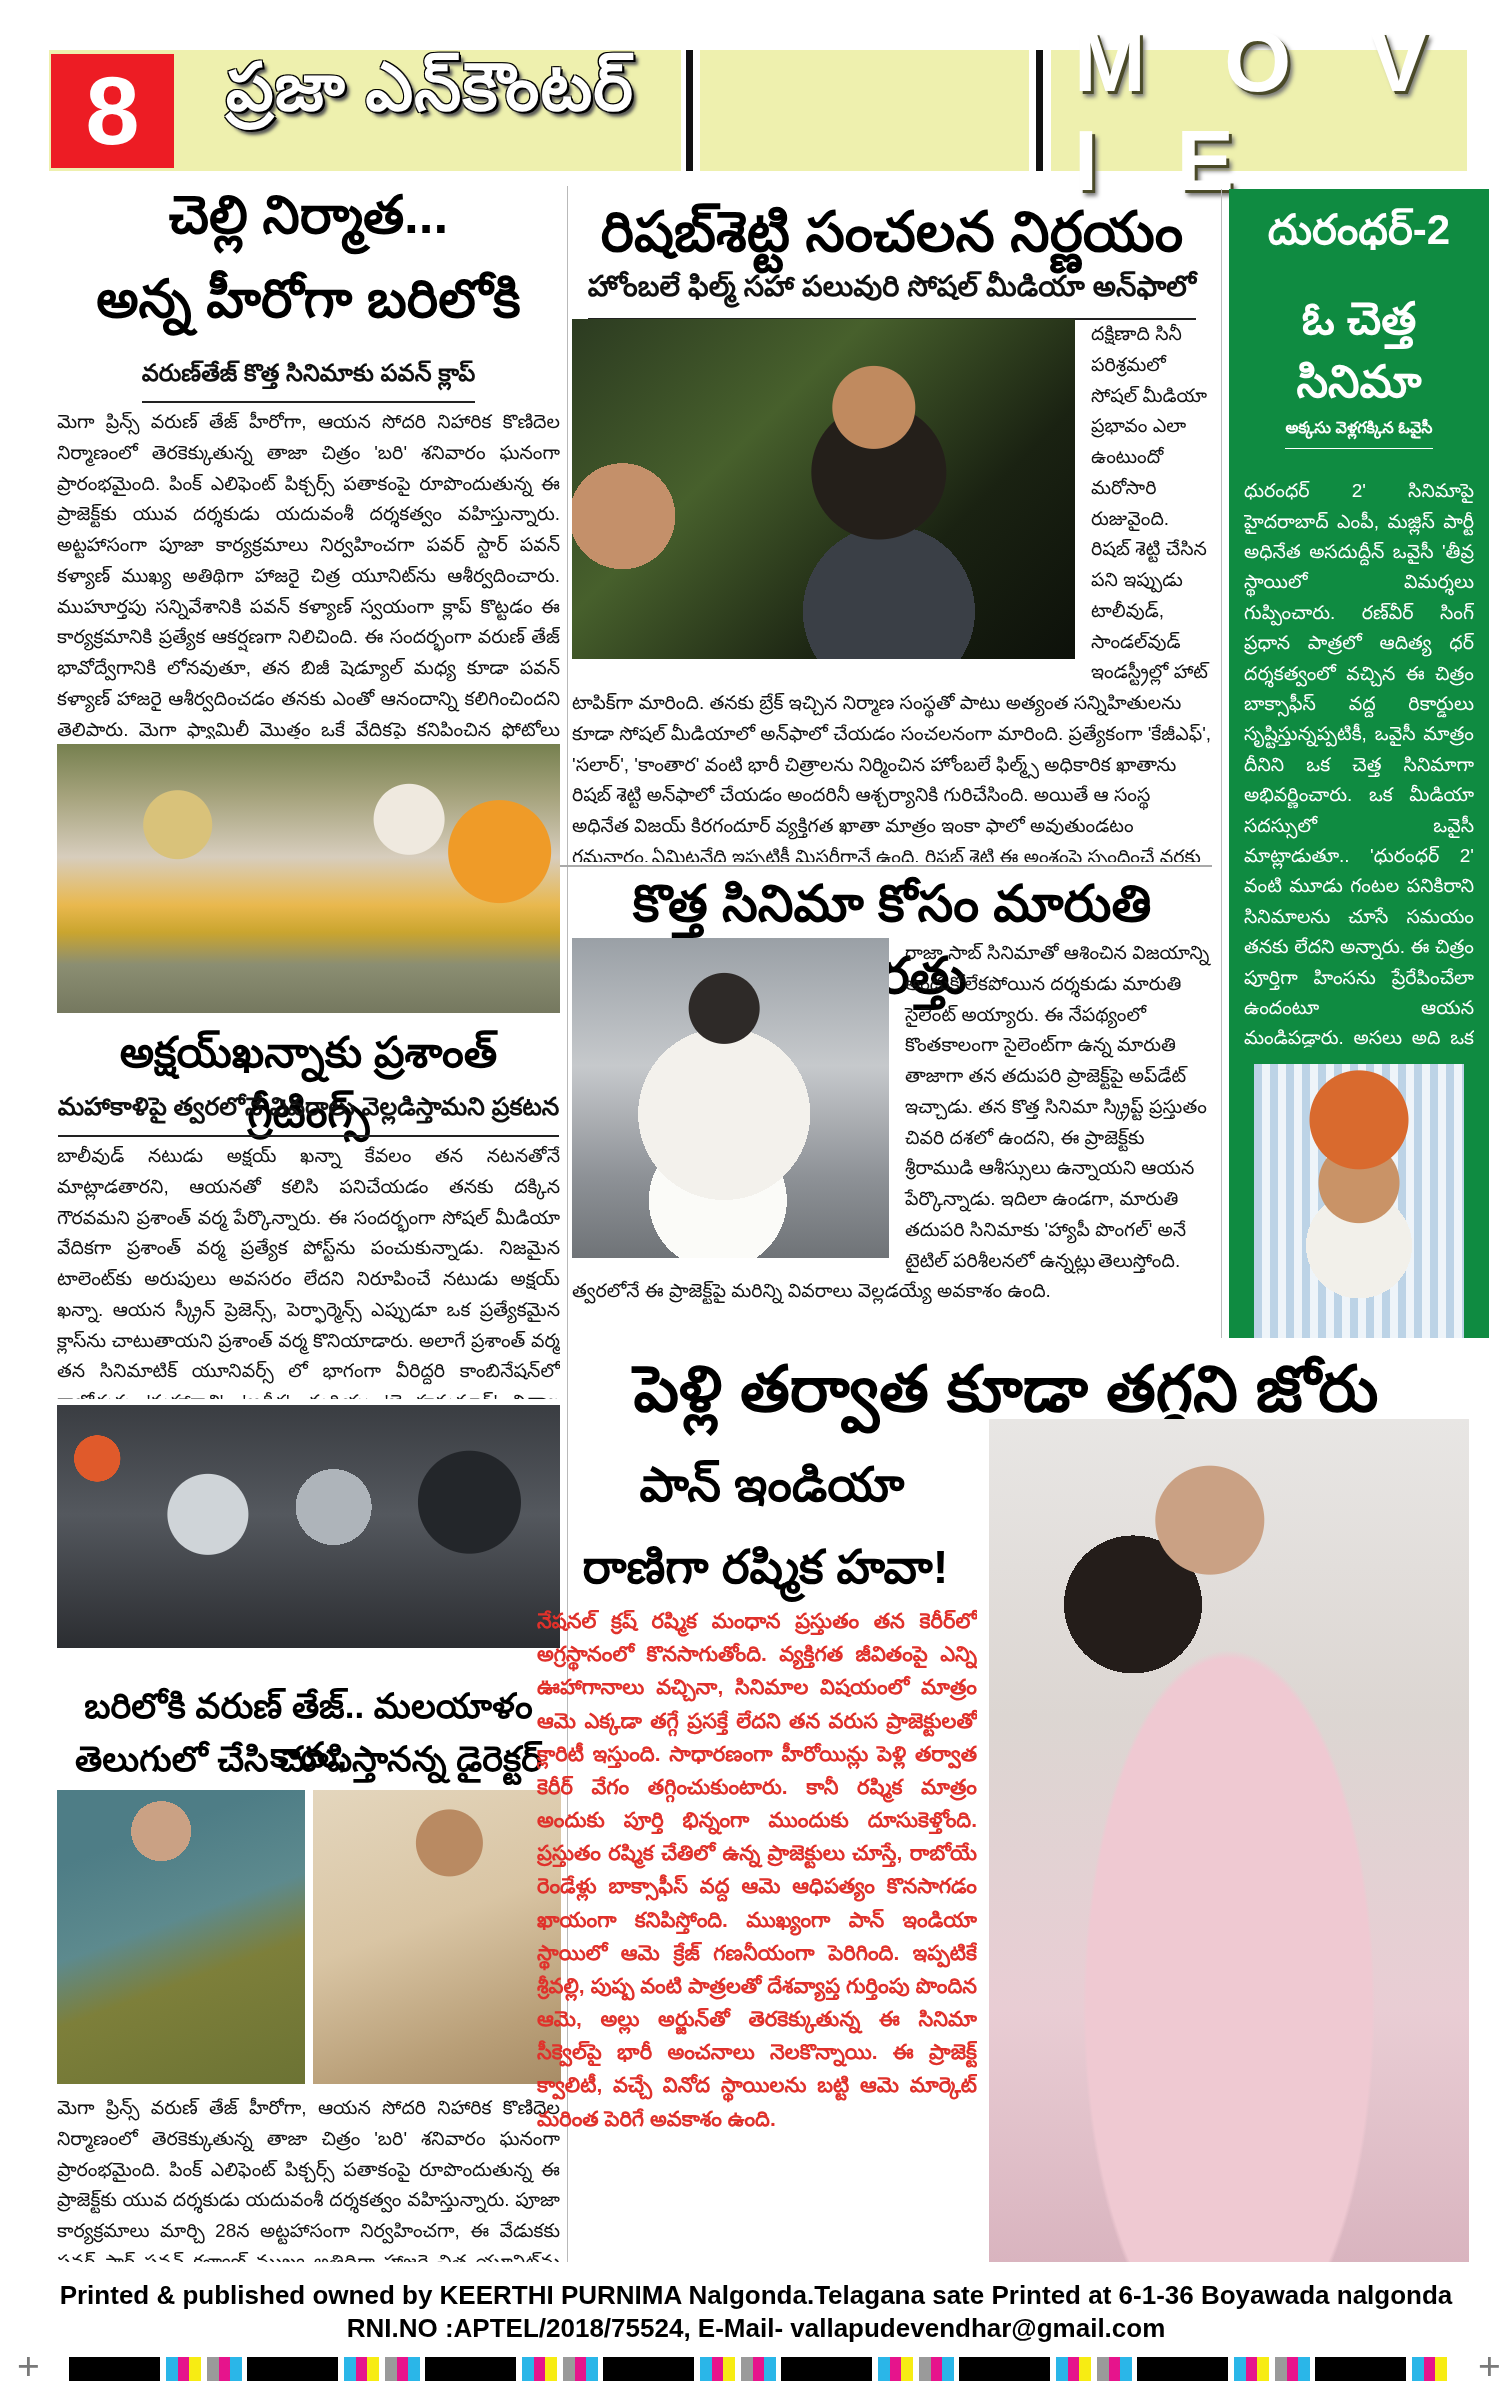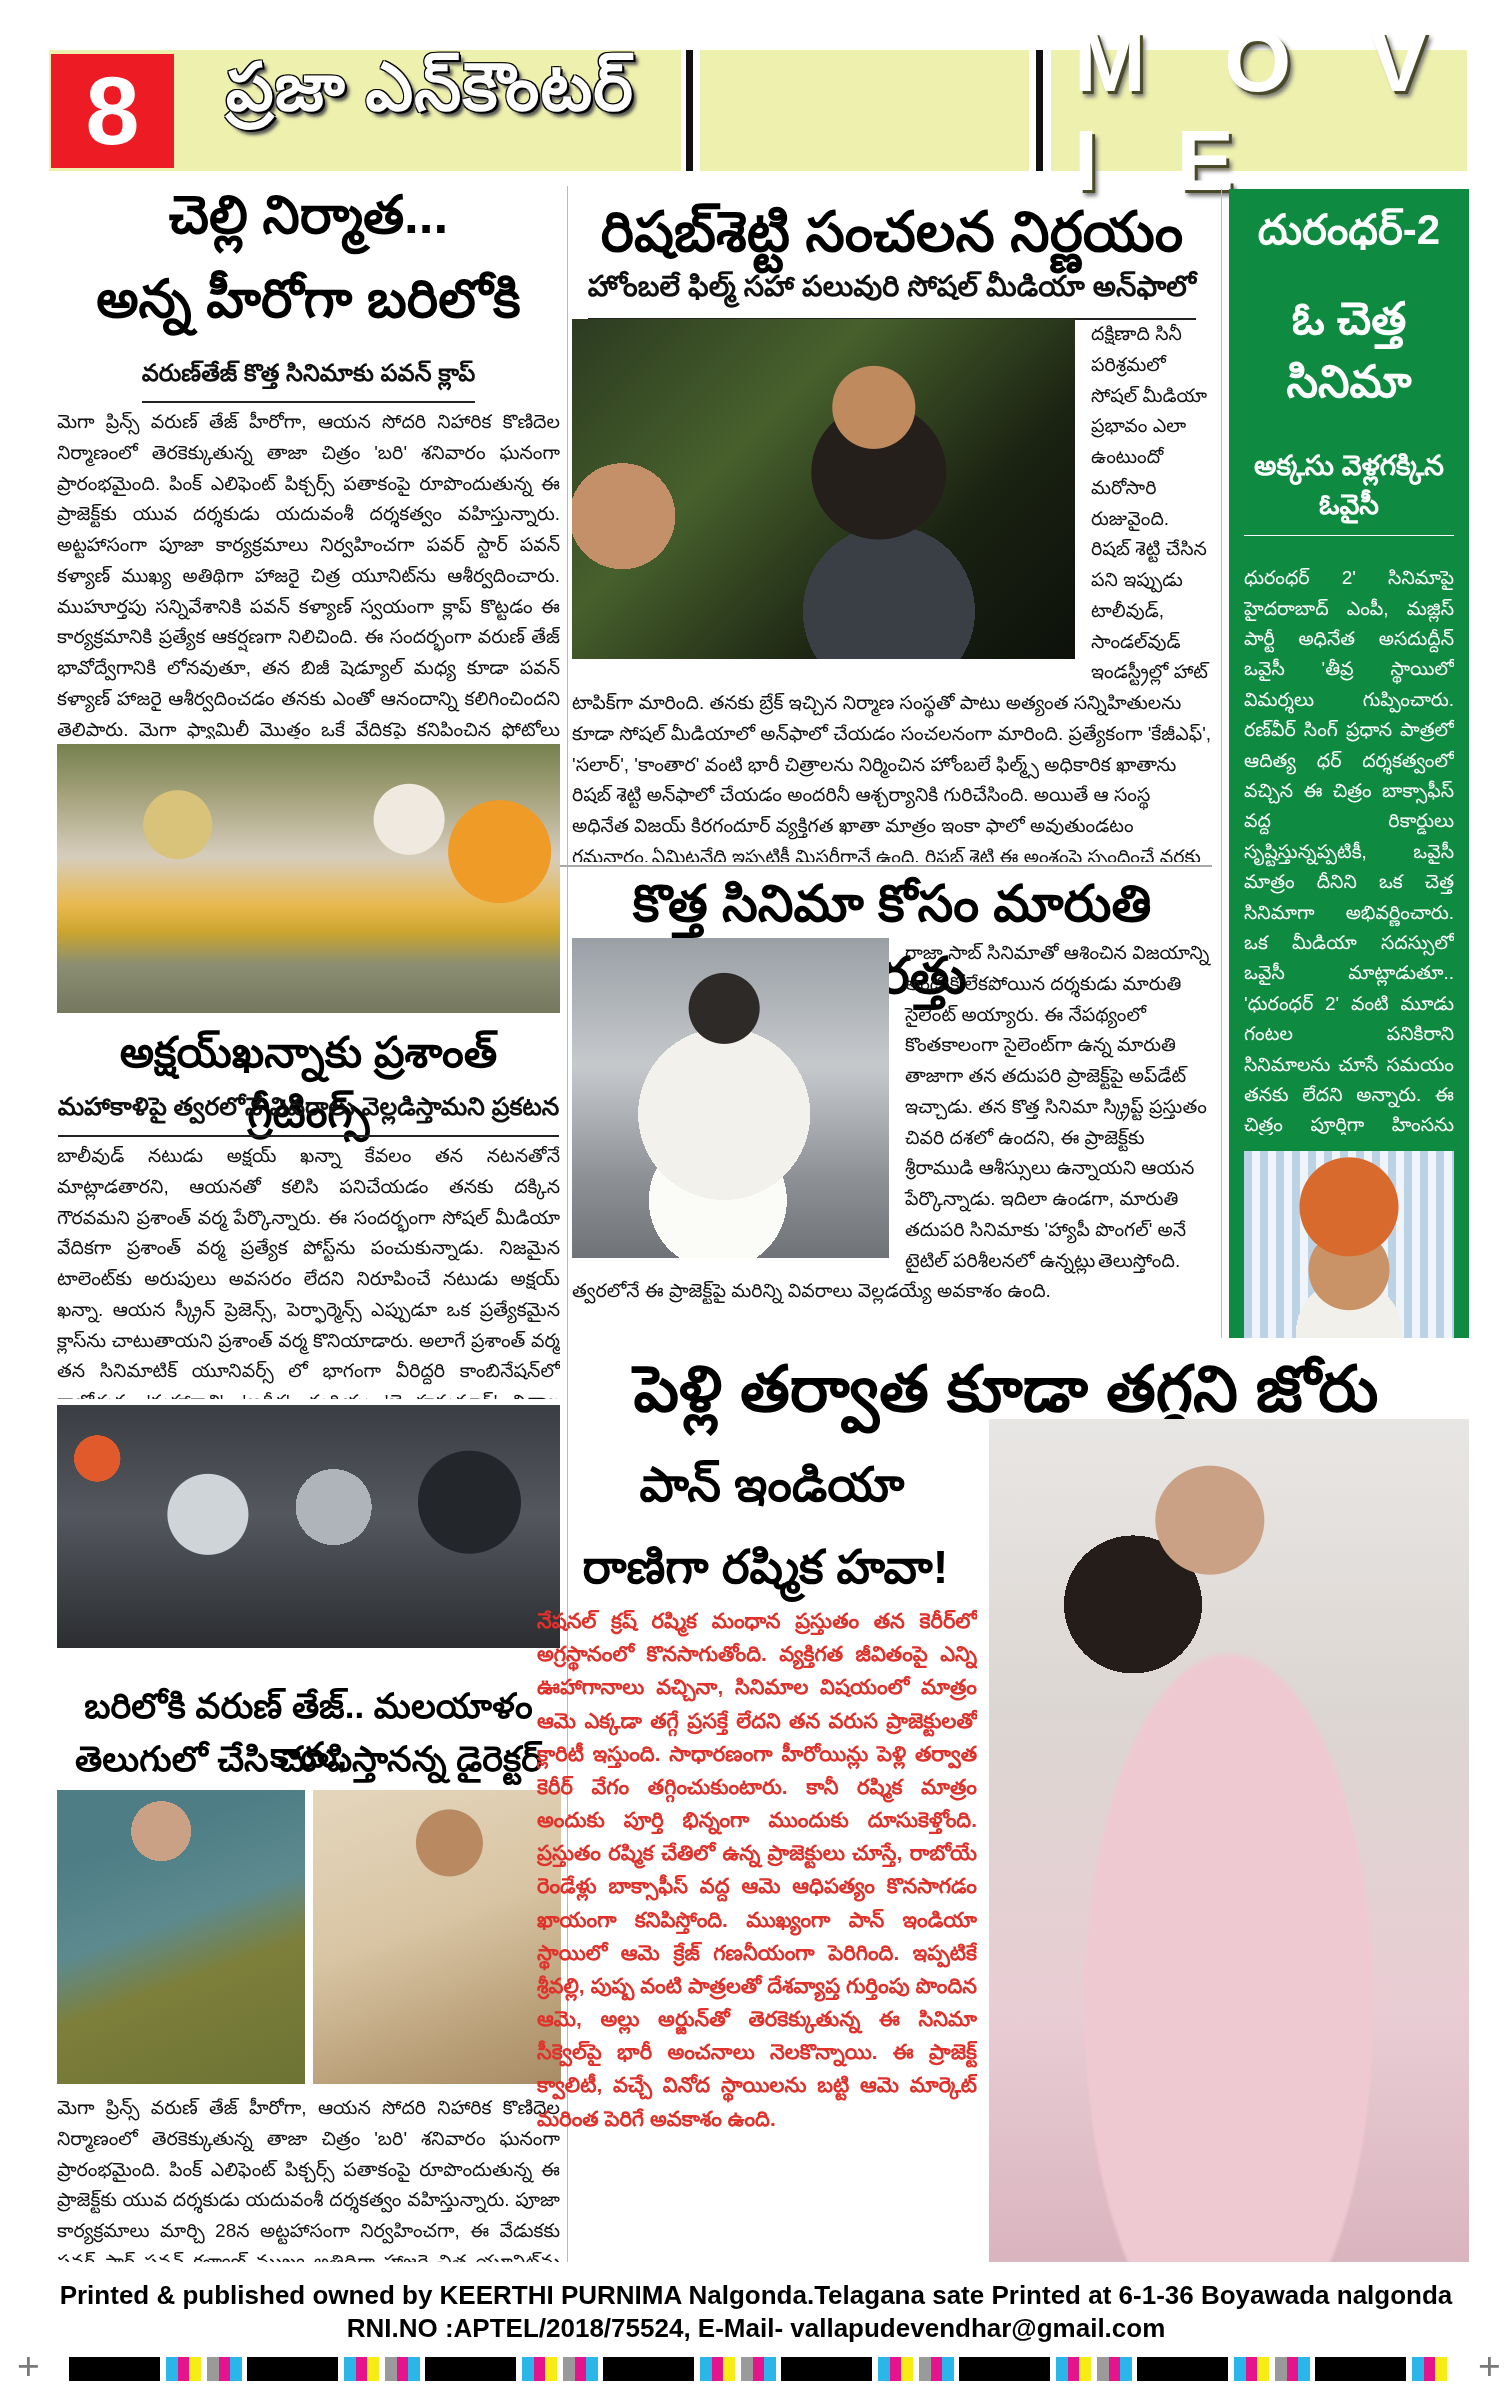--- a/index.html
+++ b/index.html
@@ -70,25 +70,25 @@
       radial-gradient(circle at 50% 52%, #f2f0ea 0 53px, transparent 53px),
       repeating-linear-gradient(90deg,#bcd3e6 0 8px,#eef4f9 8px 16px),
       repeating-linear-gradient(0deg,#b4cde2 0 8px,#e8f0f7 8px 16px); }
   .ph-rashmika { background:
       radial-gradient(circle at 46% 12%, #caa184 0 54px, transparent 55px),
       radial-gradient(circle at 30% 22%, #241d1a 0 69px, transparent 69px),
       radial-gradient(ellipse at 50% 70%, #efc9d2 0 42%, transparent 43%),
       linear-gradient(180deg,#e8e6e4 0%,#dcd6d2 35%,#e9cdd4 70%,#d9b4bf 100%); }
 
   
-  .greenbox { position:absolute; left:1229px; top:189px; width:240px; height:1149px;
+  .greenbox { position:absolute; left:1229px; top:189px; width:260px; height:1149px;
               background:#0f8b41; color:#fff; padding:17px 15px; overflow:hidden; }
   .greenbox .gt1 { font-size:42px; font-weight:800; text-align:center; }
   .greenbox .gt2 { font-size:45px; font-weight:800; text-align:center; margin-top:29px; }
-  .greenbox .gk  { font-size:28px; font-weight:700; text-align:center; margin-top:31px; }
+  .greenbox .gk  { font-size:16px; font-weight:700; text-align:center; }
   .greenbox .gk span { display:inline-block; border-bottom:1.7px solid #fff; padding-bottom:6.9px; }
   .greenbox .gb  { font-size:19px; line-height:1.6; margin-top:27.4px; text-align:justify; overflow-wrap:break-word; }
 
   
   .imprint { position:absolute; left:0; width:1512px; text-align:center; font-weight:700; color:#000; font-size:26px; }
   
   .cropmark { position:absolute; top:2344px; color:#7a7a7a; font-size:39px; font-weight:400; }
 </style>
 </head>
 <body>

